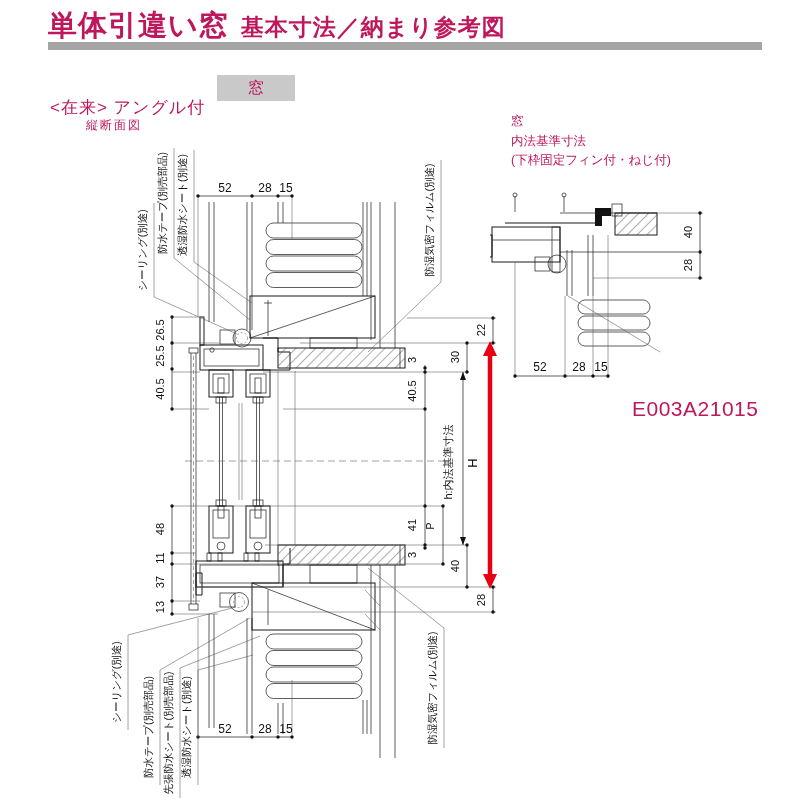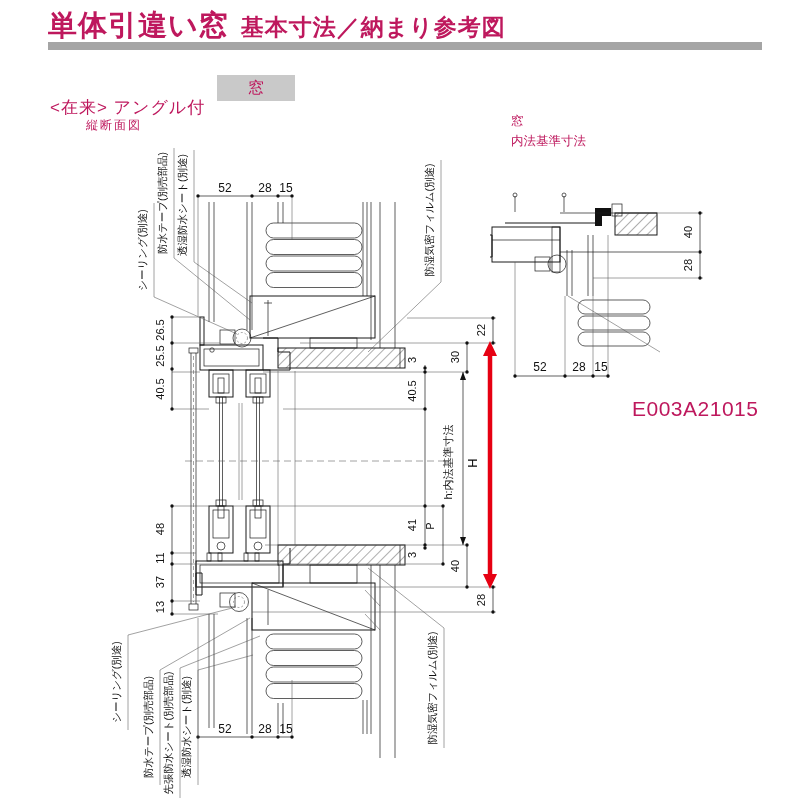--- a/index.html
+++ b/index.html
@@ -36,20 +36,21 @@
   <div class="abs title-bar"></div>
 
   <div class="abs subheader">&lt;在来&gt; アングル付</div>
   <div class="abs tag">窓</div>
 
   <div class="abs section-label">縦断面図</div>
 
   <div class="abs right-note">
     <div>窓</div>
     <div>内法基準寸法</div>
+    <div>(下枠固定フィン付・ねじ付)</div>
   </div>
 
   <svg class="abs" style="left:60px;top:140px;" width="440" height="660" viewBox="60 140 440 660">
     <defs>
       <pattern id="hatch" patternUnits="userSpaceOnUse" width="7" height="7" patternTransform="rotate(45)">
         <line x1="0" y1="0" x2="0" y2="7" stroke="#333" stroke-width="0.8"></line>
       </pattern>
       <pattern id="xhatch" patternUnits="userSpaceOnUse" width="5" height="5">
         <path d="M0,0 L5,5 M5,0 L0,5" stroke="#333" stroke-width="0.6"></path>
       </pattern>

